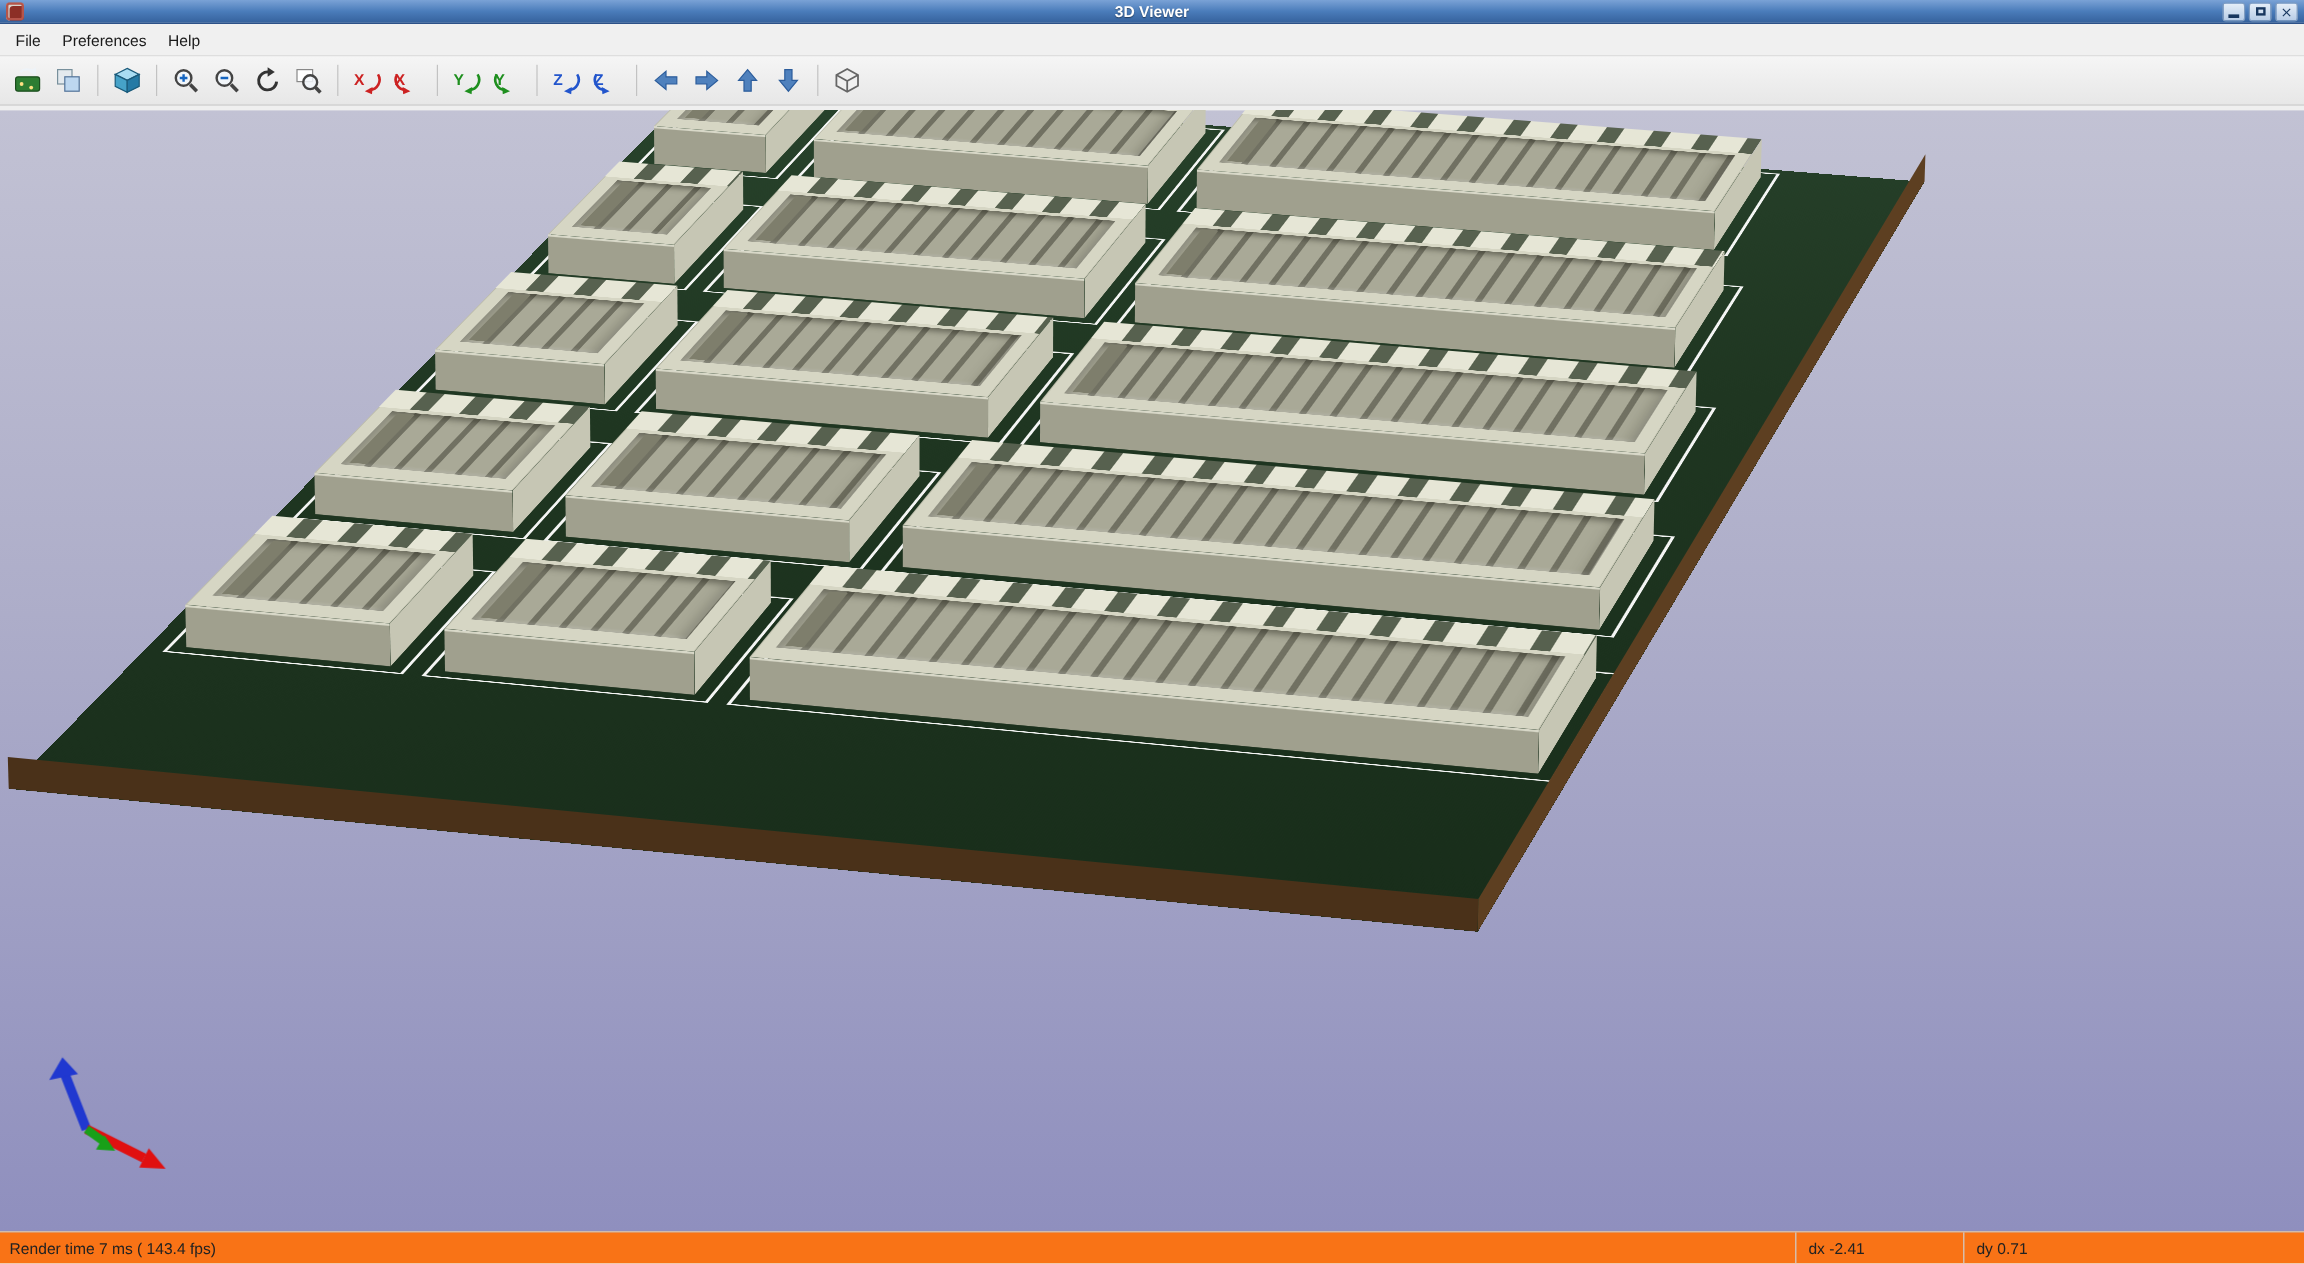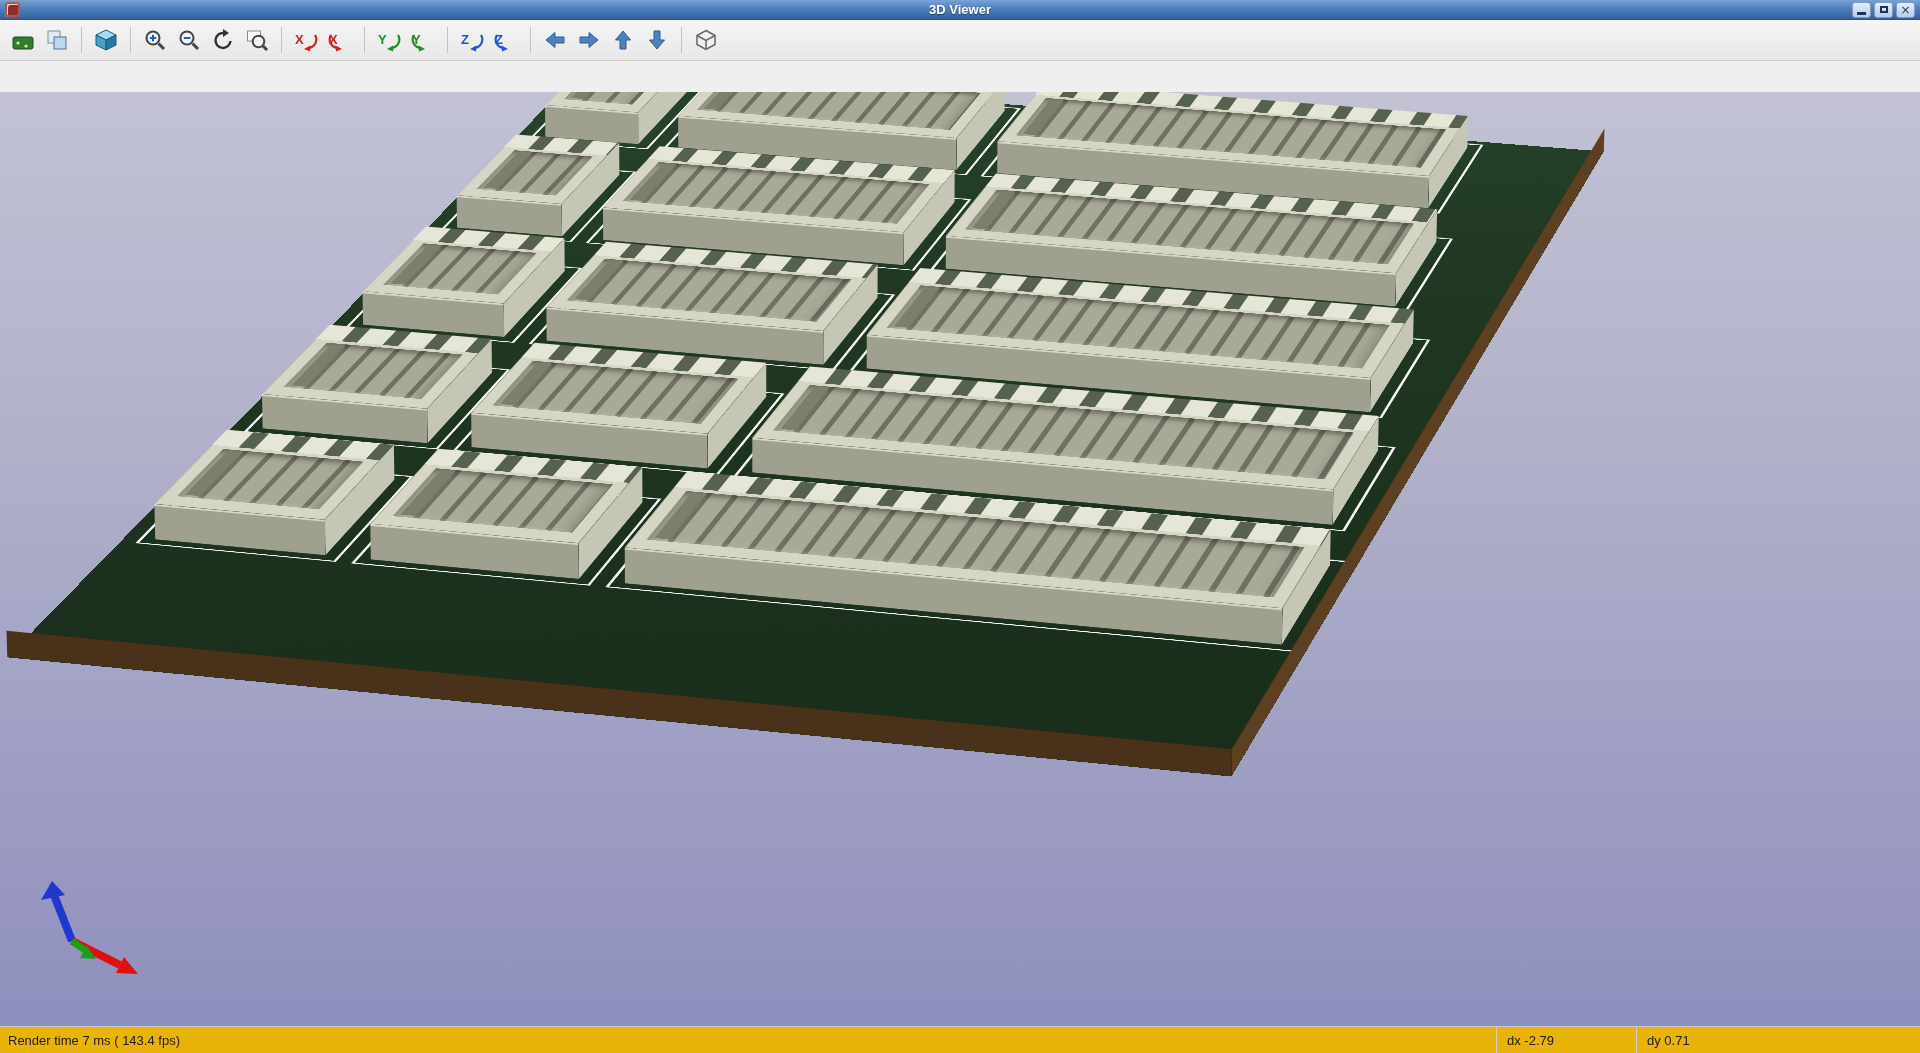--- a/index.html
+++ b/index.html
@@ -61,21 +61,21 @@
     transform:rotateX(-90deg);background:#a0a08e;border-top:2px solid #d8d8c8;box-sizing:border-box;}
   .face-end{position:absolute;top:0;bottom:0;right:0;width:36px;transform-origin:100% 50%;
     transform:rotateY(90deg);background:#c6c6b4;}
 
   .silk-label{position:absolute;color:var(--silkscreen-white,#f2f2f2);font-family:"DejaVu Sans",sans-serif;
     font-style:italic;font-weight:bold;font-size:30px;letter-spacing:1px;white-space:nowrap;}
 
   .axis-widget{position:absolute;left:22px;bottom:42px;width:130px;height:110px;}
 
   
-  .statusbar{position:absolute;left:0;right:0;bottom:0;height:27px;box-sizing:border-box;background:#eab308;
+  .statusbar{position:absolute;left:0;right:0;bottom:0;height:27px;box-sizing:border-box;background:#f97316;
     border-top:1px solid #c9c9c9;display:flex;align-items:center;font-size:13px;color:#222222;}
   .sb-left{flex:1;padding-left:8px;}
   .sb-cell{border-left:1px solid #cfcfcf;height:100%;display:flex;align-items:center;
     padding-left:10px;box-sizing:border-box;}
   .sb-dx{width:140px;}
   .sb-dy{width:284px;}
 </style>
 </head>
 <body>
 
@@ -90,20 +90,25 @@
         </button>
       <button class="win-btn">
           <span class="glyph-max"></span>
         </button>
       <button class="win-btn">
           <span>×</span>
         </button>
     </div>
   </div>
 
+  <div class="menubar">
+      <span class="menu-item">File</span>
+      <span class="menu-item">Preferences</span>
+      <span class="menu-item">Help</span>
+    </div>
 
   <div class="toolbar">
       <button class="tb-btn">
         <span class="tb-ic">
           <svg viewBox="0 0 24 24">
             <rect x="2" y="9" width="20" height="12" rx="2" fill="#2e7d32" stroke="#1b4d1d"></rect>
             <circle cx="7" cy="15" r="1.6" fill="#ffe082"></circle>
             <circle cx="15" cy="18" r="1.6" fill="#ffe082"></circle>
             <path d="M6 5 A6.5 4.5 0 0 1 16 4" fill="none" stroke="#eef3f8" stroke-width="2"></path>
             <polygon points="19,1 19,8 13,4.5" fill="#eef3f8"></polygon>
@@ -456,17 +461,17 @@
       </g>
       <g>
         <line x1="50" y1="62" x2="64" y2="72" stroke="var(--axis-y-green,#18a018)" stroke-width="7"></line>
         <polygon points="74,80 58,79 65,67" fill="var(--axis-y-green,#18a018)"></polygon>
       </g>
     </svg>
   </div>
 
   <div class="statusbar">
     <span class="sb-left">Render time 7 ms ( 143.4 fps)</span>
-    <span class="sb-cell sb-dx">dx -2.79</span>
+    <span class="sb-cell sb-dx">dx -2.41</span>
     <span class="sb-cell sb-dy">dy 0.71</span>
   </div>
 
 </div>
 
 </body></html>

